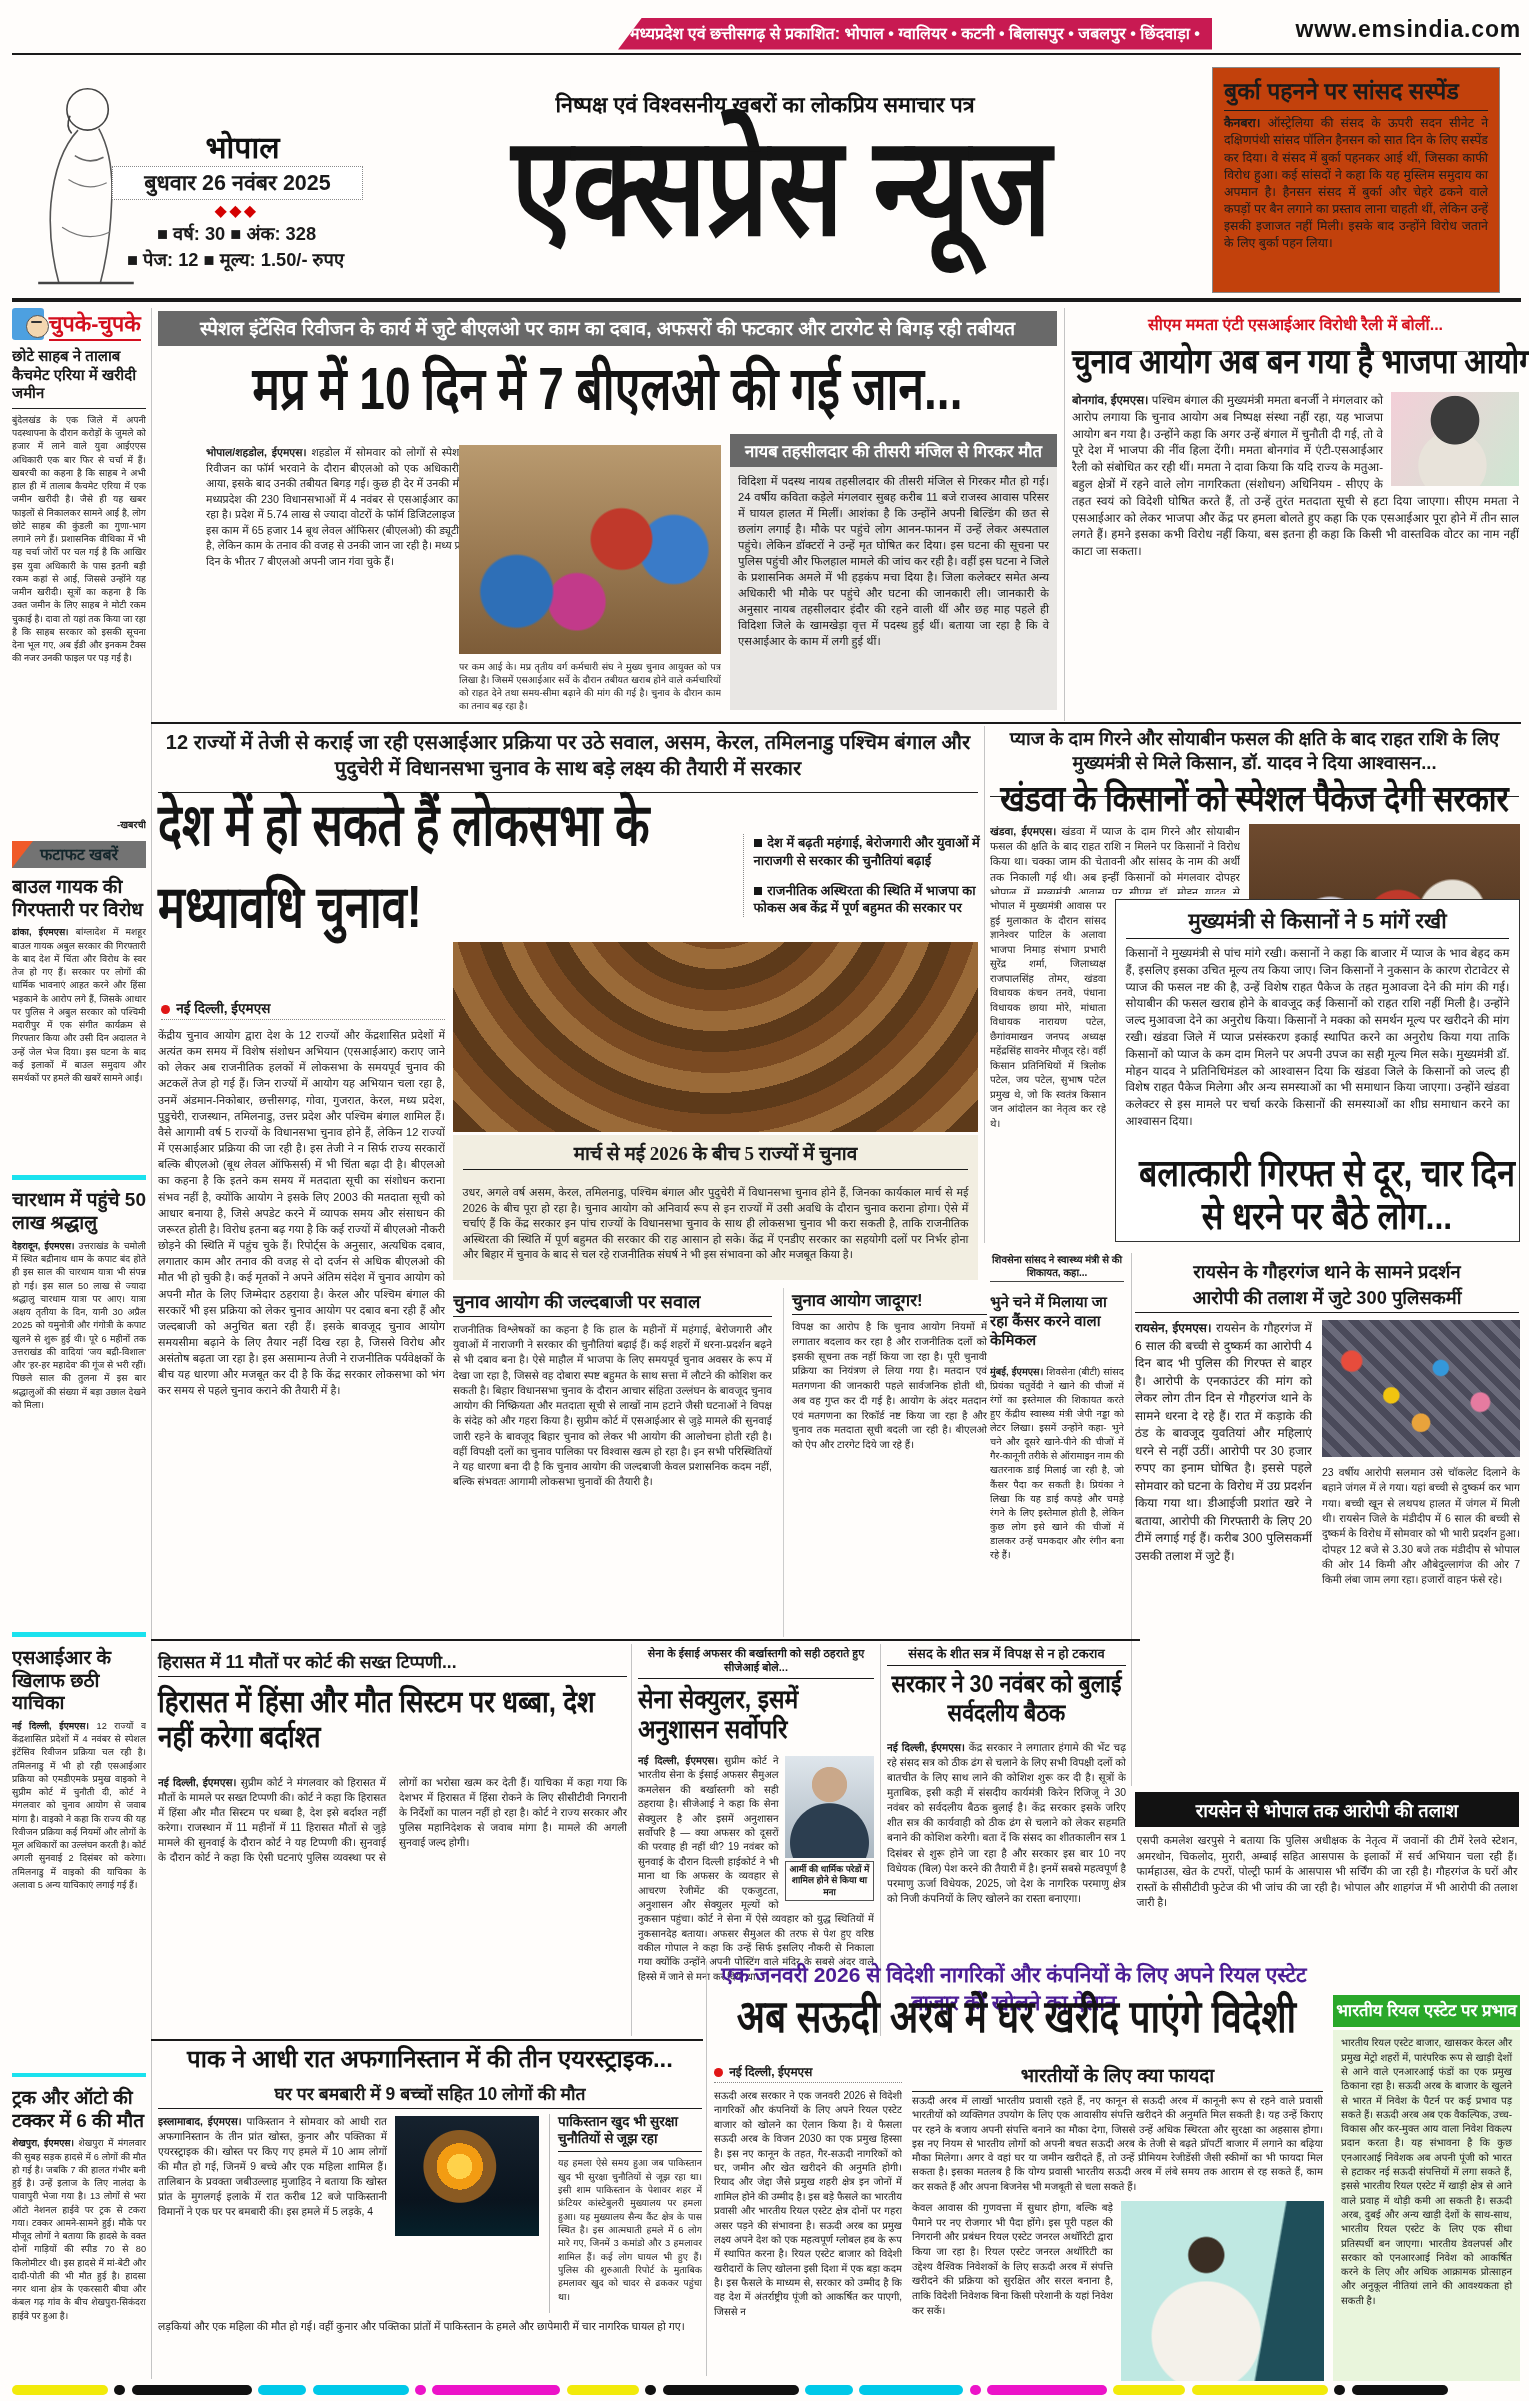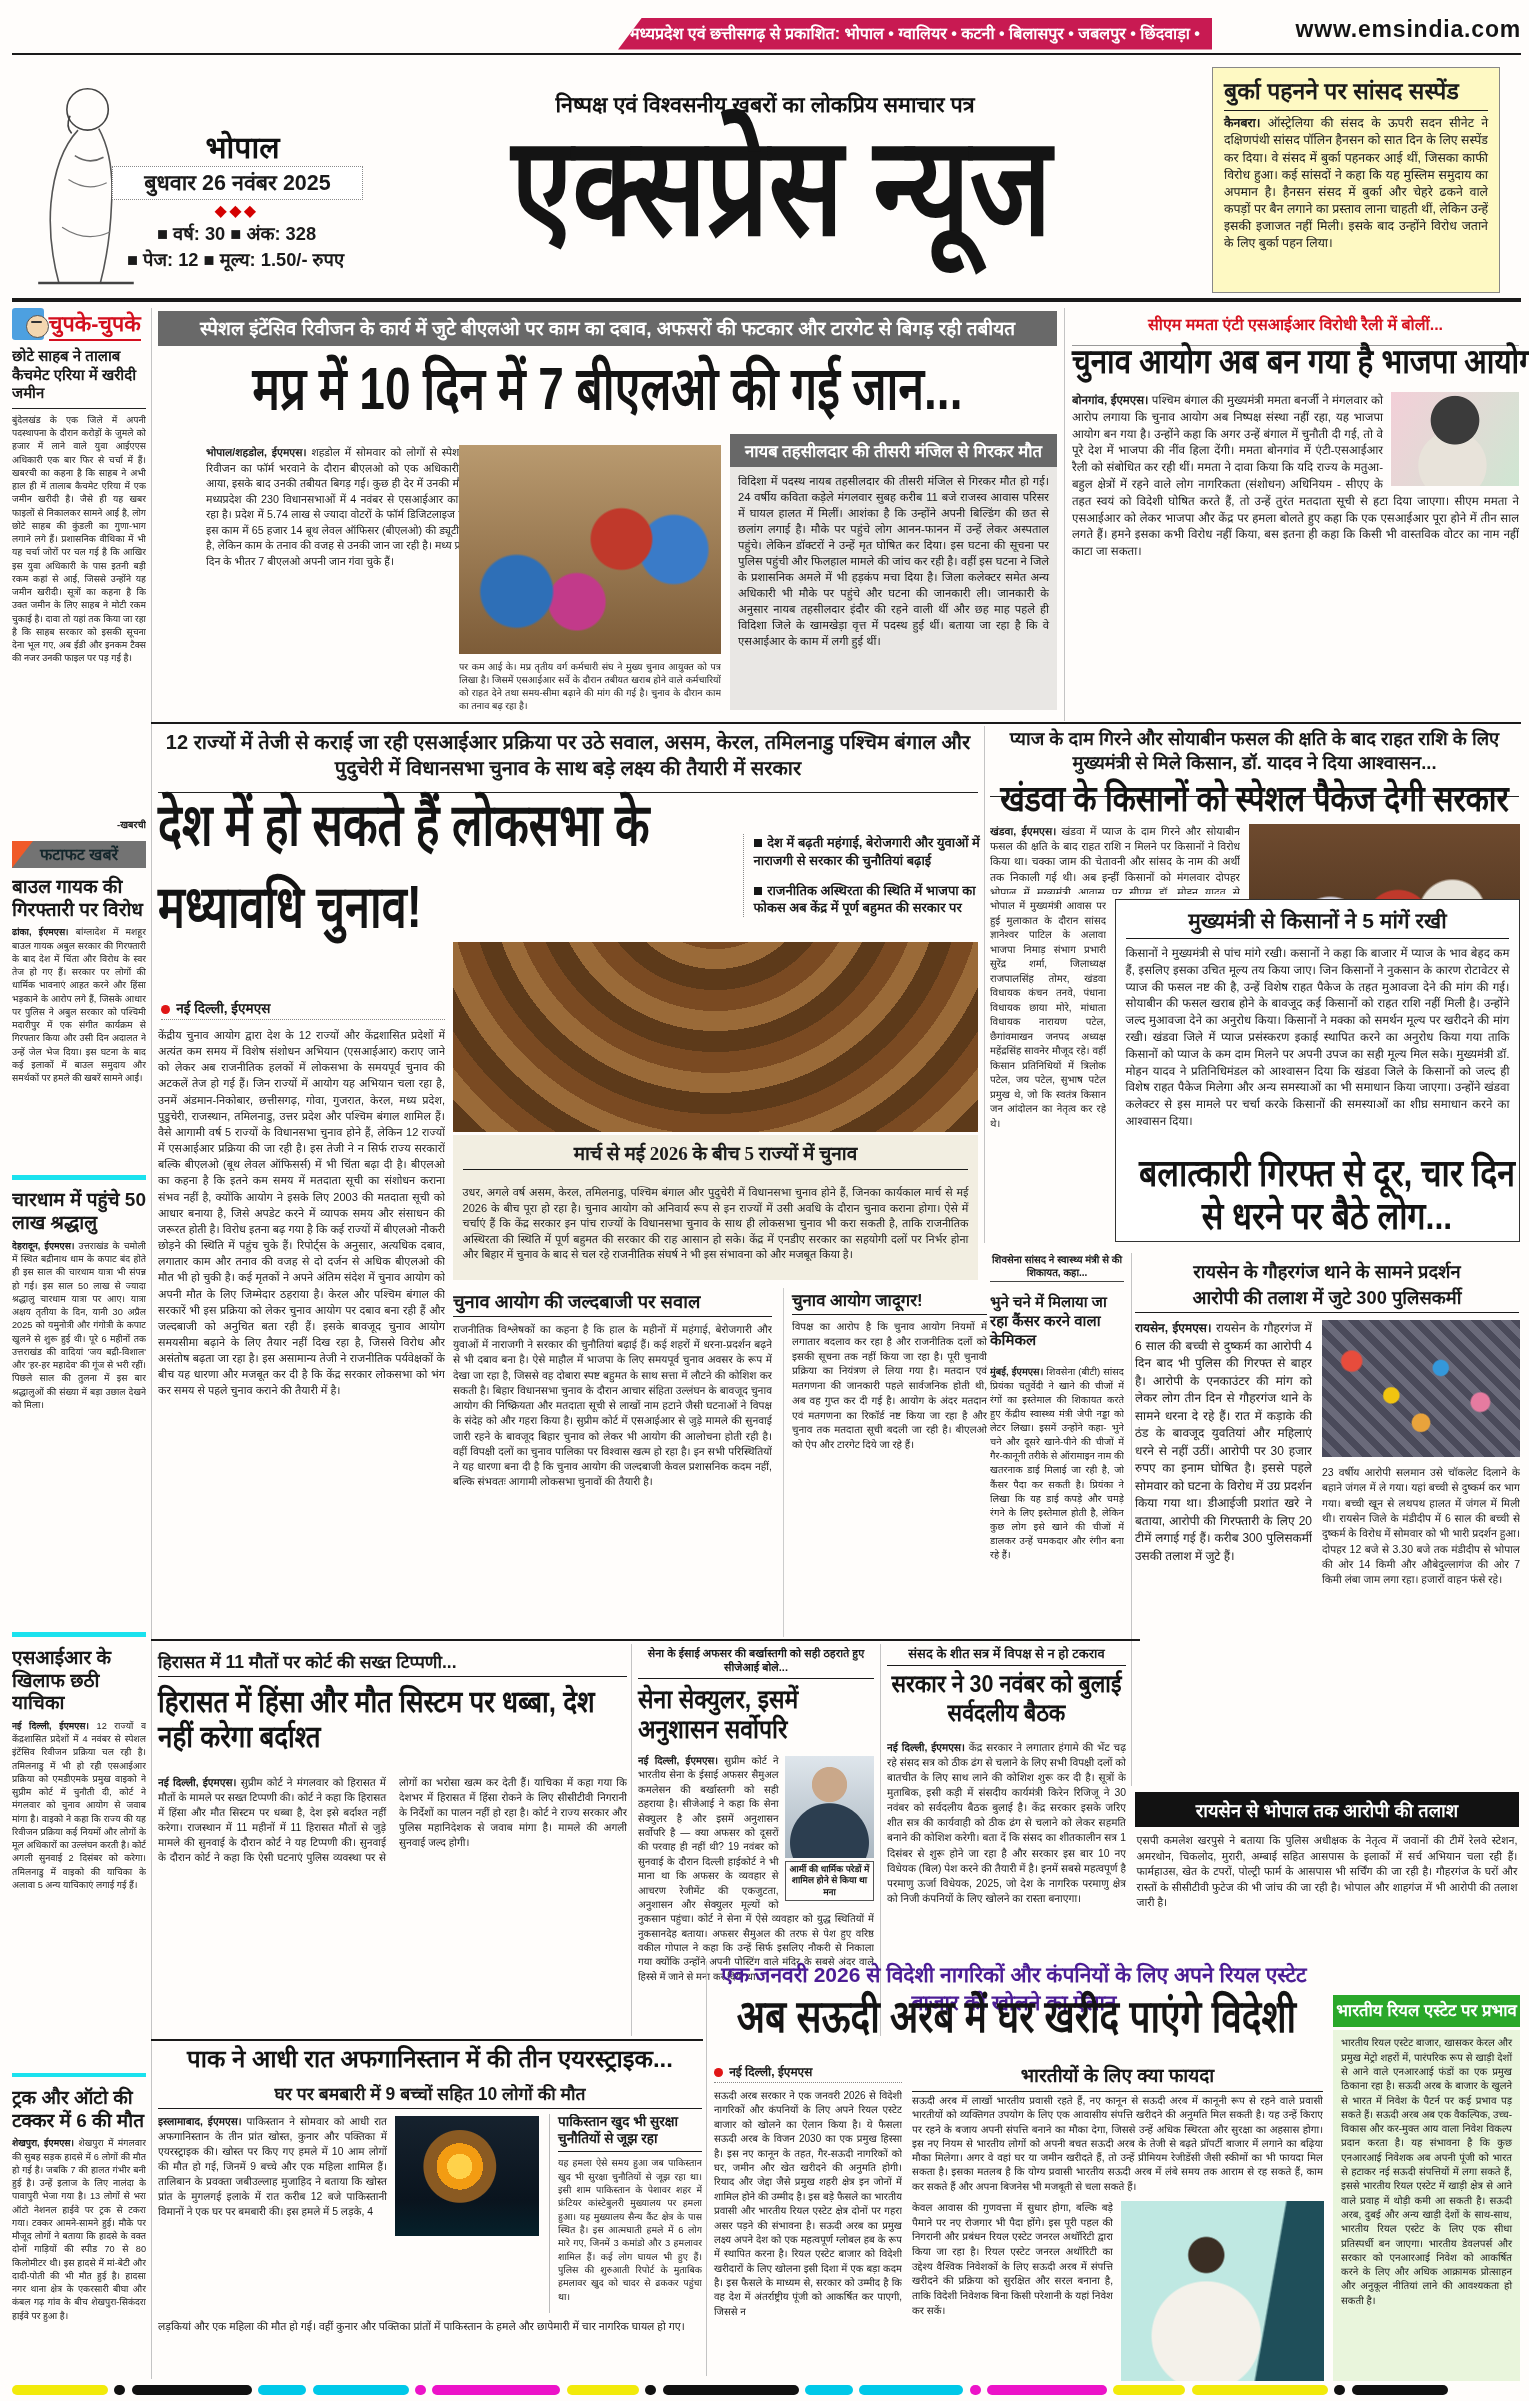--- a/index.html
+++ b/index.html
@@ -60,21 +60,21 @@
     </svg>
   </div>
   <div class="abs b c" style="top:126px;left:159px;width:167px;font-size:30px;color:#111;">भोपाल</div>
   <div class="abs b c" style="top:166px;left:112px;width:249px;height:32px;line-height:32px;font-size:21.5px;border:1.6px dotted #8a8a8a;background:#fff;">बुधवार 26 नवंबर 2025</div>
   <div class="abs c" style="top:201px;left:112px;width:249px;font-size:16px;color:#d40000;letter-spacing:2.4px;">◆◆◆</div>
   <div class="abs b c" style="top:220px;left:112px;width:249px;font-size:18.3px;">■ वर्ष: 30   ■ अंक: 328</div>
   <div class="abs b c" style="top:246px;left:97px;width:277px;font-size:18.3px;">■ पेज: 12  ■ मूल्य: 1.50/- रुपए</div>
   <div class="abs b c" style="top:89px;left:486px;width:558px;font-size:21.5px;color:#111;">निष्पक्ष एवं विश्वसनीय खबरों का लोकप्रिय समाचार पत्र</div>
   <div class="abs c display" style="top:113px;left:383px;width:797px;font-size:110px;transform:scaleY(1.25);white-space:nowrap;">एक्सप्रेस न्यूज</div>
 
-  <div class="abs" style="top:67px;left:1212px;width:288px;height:226px;border:1.6px solid #888;background:#fef9c3;padding:6.4px 11px;box-sizing:border-box;overflow:hidden;">
+  <div class="abs" style="top:67px;left:1212px;width:288px;height:226px;border:1.6px solid #888;background:#c2410c;padding:6.4px 11px;box-sizing:border-box;overflow:hidden;">
     <div class="b underl" style="font-size:23px;margin-bottom:4.8px;">बुर्का पहनने पर सांसद सस्पेंड</div>
     <div class="j" style="font-size:12.4px;line-height:1.38;">
       <span class="dl">कैनबरा।</span>
       <span>ऑस्ट्रेलिया की संसद के ऊपरी सदन सीनेट ने दक्षिणपंथी सांसद पॉलिन हैनसन को सात दिन के लिए सस्पेंड कर दिया। वे संसद में बुर्का पहनकर आई थीं, जिसका काफी विरोध हुआ। कई सांसदों ने कहा कि यह मुस्लिम समुदाय का अपमान है। हैनसन संसद में बुर्का और चेहरे ढकने वाले कपड़ों पर बैन लगाने का प्रस्ताव लाना चाहती थीं, लेकिन उन्हें इसकी इजाजत नहीं मिली। इसके बाद उन्होंने विरोध जताने के लिए बुर्का पहन लिया।</span>
     </div>
   </div>
   <div class="abs rule" style="top:298px;left:12px;width:1509px;height:4px;"></div>
 
   <div class="abs clip" style="top:308px;left:12px;width:134px;height:2073px;">
     <div>
@@ -140,21 +140,21 @@
     <span>शहडोल में सोमवार को लोगों से स्पेशल इंटेंसिव रिवीजन का फॉर्म भरवाने के दौरान बीएलओ को एक अधिकारी का कॉल आया, इसके बाद उनकी तबीयत बिगड़ गई। कुछ ही देर में उनकी मौत हो गई। मध्यप्रदेश की 230 विधानसभाओं में 4 नवंबर से एसआईआर का काम चल रहा है। प्रदेश में 5.74 लाख से ज्यादा वोटरों के फॉर्म डिजिटलाइज हो चुके हैं। इस काम में 65 हजार 14 बूथ लेवल ऑफिसर (बीएलओ) की ड्यूटी लगाई गई है, लेकिन काम के तनाव की वजह से उनकी जान जा रही है। मध्य प्रदेश में 10 दिन के भीतर 7 बीएलओ अपनी जान गंवा चुके हैं।</span>
   </div>
   <div class="abs ph ph-blo" style="top:445px;left:459px;width:262px;height:209px;"></div>
   <div class="abs j clip" style="top:660px;left:459px;width:262px;height:61px;font-size:9.4px;line-height:1.4;">पर कम आई के। मप्र तृतीय वर्ग कर्मचारी संघ ने मुख्य चुनाव आयुक्त को पत्र लिखा है। जिसमें एसआईआर सर्वे के दौरान तबीयत खराब होने वाले कर्मचारियों को राहत देने तथा समय-सीमा बढ़ाने की मांग की गई है। चुनाव के दौरान काम का तनाव बढ़ रहा है।</div>
   <div class="abs" style="top:434px;left:730px;width:327px;height:287px;">
     <div class="c box-title-dark" style="font-size:16.7px;padding:4.8px 3.2px;">नायब तहसीलदार की तीसरी मंजिल से गिरकर मौत</div>
     <div class="j graybox clip" style="font-size:11.3px;line-height:1.42;padding:6.4px 8px;height:231px;">विदिशा में पदस्थ नायब तहसीलदार की तीसरी मंजिल से गिरकर मौत हो गई। 24 वर्षीय कविता कड़ेले मंगलवार सुबह करीब 11 बजे राजस्व आवास परिसर में घायल हालत में मिलीं। आशंका है कि उन्होंने अपनी बिल्डिंग की छत से छलांग लगाई है। मौके पर पहुंचे लोग आनन-फानन में उन्हें लेकर अस्पताल पहुंचे। लेकिन डॉक्टरों ने उन्हें मृत घोषित कर दिया। इस घटना की सूचना पर पुलिस पहुंची और फिलहाल मामले की जांच कर रही है। वहीं इस घटना ने जिले के प्रशासनिक अमले में भी हड़कंप मचा दिया है। जिला कलेक्टर समेत अन्य अधिकारी भी मौके पर पहुंचे और घटना की जानकारी ली। जानकारी के अनुसार नायब तहसीलदार इंदौर की रहने वाली थीं और छह माह पहले ही विदिशा जिले के खामखेड़ा वृत्त में पदस्थ हुई थीं। बताया जा रहा है कि वे एसआईआर के काम में लगी हुई थीं।</div>
   </div>
   <div class="vrule" style="left:1064px;top:308px;height:413px;"></div>
 
-  <div class="abs c b red" style="top:313px;left:1072px;width:447px;font-size:16px;border-bottom:0.8px solid #999;padding-bottom:10px;">सीएम ममता एंटी एसआईआर विरोधी रैली में बोलीं...</div>
+  <div class="abs c b red" style="top:313px;left:1072px;width:447px;font-size:16px;border-bottom:0.8px solid #999;padding-bottom:16px;">सीएम ममता एंटी एसआईआर विरोधी रैली में बोलीं...</div>
   <div class="abs c display" style="top:343px;left:1072px;width:447px;font-size:29.5px;transform:scaleY(1.15);white-space:nowrap;">चुनाव आयोग अब बन गया है भाजपा आयोग</div>
   <div class="abs clip" style="top:392px;left:1072px;width:447px;height:327px;font-size:11.6px;line-height:1.45;text-align:justify;">
     <div class="ph ph-mamata" style="float:right;width:128px;height:94px;margin:0 0 6.4px 8px;"></div>
     <span class="dl">बोनगांव, ईएमएस।</span>
     <span>पश्चिम बंगाल की मुख्यमंत्री ममता बनर्जी ने मंगलवार को आरोप लगाया कि चुनाव आयोग अब निष्पक्ष संस्था नहीं रहा, यह भाजपा आयोग बन गया है। उन्होंने कहा कि अगर उन्हें बंगाल में चुनौती दी गई, तो वे पूरे देश में भाजपा की नींव हिला देंगी। ममता बोनगांव में एंटी-एसआईआर रैली को संबोधित कर रही थीं। ममता ने दावा किया कि यदि राज्य के मतुआ-बहुल क्षेत्रों में रहने वाले लोग नागरिकता (संशोधन) अधिनियम - सीएए के तहत स्वयं को विदेशी घोषित करते हैं, तो उन्हें तुरंत मतदाता सूची से हटा दिया जाएगा। सीएम ममता ने एसआईआर को लेकर भाजपा और केंद्र पर हमला बोलते हुए कहा कि एक एसआईआर पूरा होने में तीन साल लगते हैं। हमने इसका कभी विरोध नहीं किया, बस इतना ही कहा कि किसी भी वास्तविक वोटर का नाम नहीं काटा जा सकता।</span>
   </div>
 
   <div class="abs rule" style="top:722px;left:151px;width:1370px;height:1.6px;"></div>
 
   <div class="abs c b" style="top:729px;left:158px;width:820px;font-size:20px;line-height:1.3;border-bottom:1.6px solid #222;padding-bottom:11px;">12 राज्यों में तेजी से कराई जा रही एसआईआर प्रक्रिया पर उठे सवाल, असम, केरल, तमिलनाडु पश्चिम बंगाल और पुदुचेरी में विधानसभा चुनाव के साथ बड़े लक्ष्य की तैयारी में सरकार</div>

